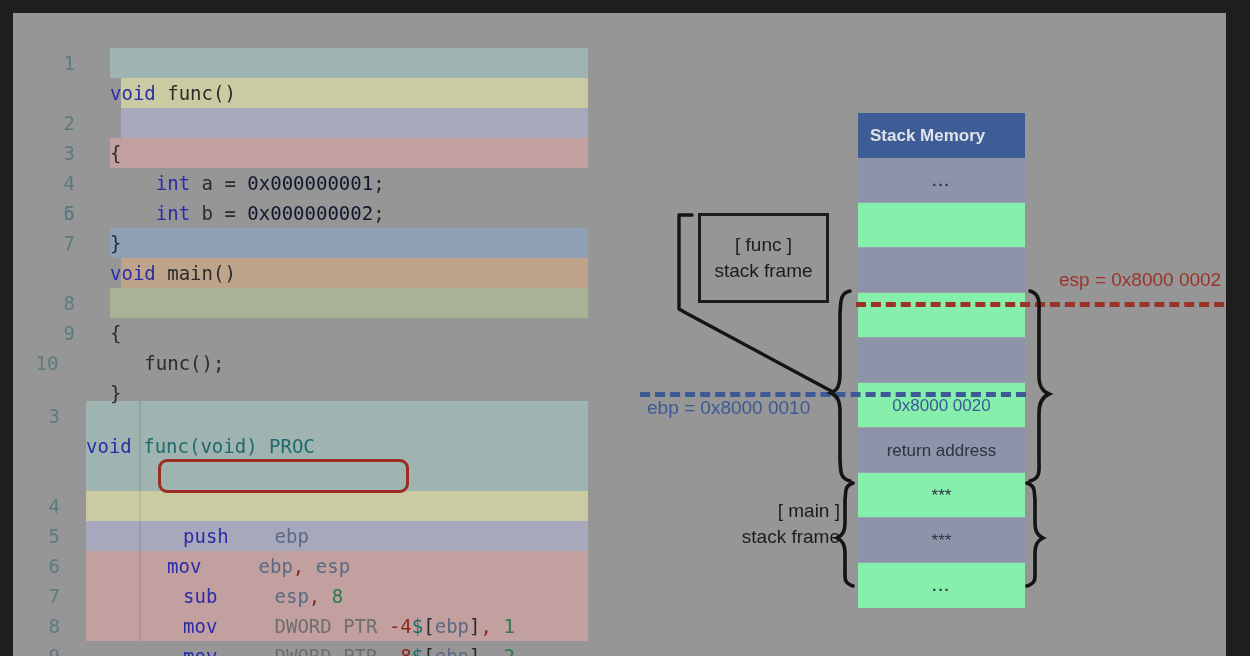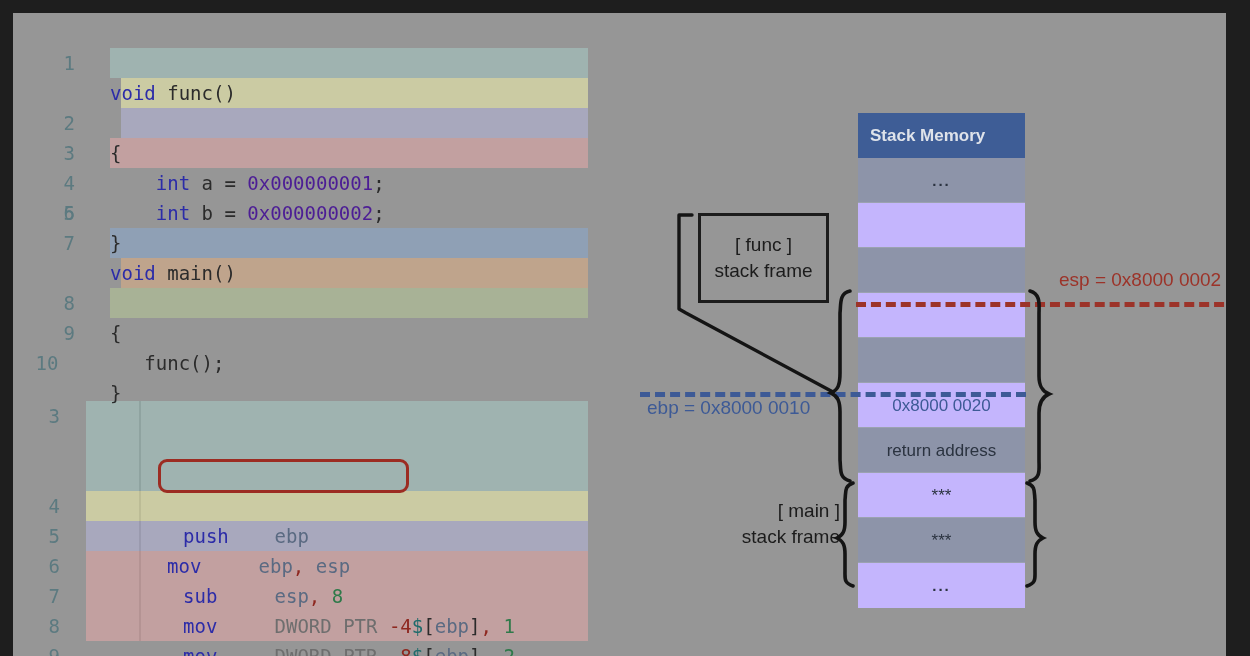--- a/index.html
+++ b/index.html
@@ -37,21 +37,21 @@
   }
   .hl {
     position: absolute;
     z-index: 0;
   }
   .code-text { position: relative; z-index: 2; }
 
   
   .kw   { color: #2c2ca8; }
   .id   { color: #2b2b2b; text-align: center; }
-  .num  { color: #4c1d95; }
+  .num  { color: #0f172a; }
   .punc { color: #2b2b2b; }
   .teal { color: #1d6b6b; }
   .gray { color: #6e6e6e; }
   .dred { color: #8e2820; }
   .grn  { color: #2f7a4a; }
   .gb   { color: #5a6a82; }
 
   
   #stack { position: absolute; left: 845px; top: 100px; width: 167px; }
   .stack-head {
@@ -63,21 +63,21 @@
     padding-left: 12px;
   }
   .cell {
     height: 45px; line-height: 45px;
     text-align: center;
     font-size: 17px;
     color: #2b3340;
     border-bottom: 1px solid #9ba2b0;
   }
   .cell.dark  { background: #8d94a9; }
-  .cell.light { background: #c4b5fd; }
+  .cell.light { background: #86efac; }
   .dots { letter-spacing: 2px; font-size: 15px; font-weight: bold; color: #2b3340; }
   .addr { color: #3d5a96; }
 
   
   .dash-line { position: absolute; height: 0; border-top-width: 5px; border-top-style: dashed; }
   #esp-line { left: 843px; top: 289px; width: 383px; border-top-color: #9c3329; }
   #ebp-line { left: 627px; top: 379px; width: 386px; border-top-color: #3d5a96; }
   #esp-label {
     position: absolute; left: 1046px; top: 256px;
     color: #9c3329; font-size: 19px; white-space: nowrap;
@@ -179,20 +179,21 @@
       <span class="hl" style="left:97px;top:0;width:478px;height:30px;background:#a8b296;"></span>
       <span class="gutter" style="left:8px;text-align:center;">10</span>
       <span class="code-text" style="position:absolute;left:97px;"><span class="punc">}</span></span>
     </div>
   </div>
 
   <div class="code-block" id="asm-block" style="left:0px; top:358px; width:575px;">
 
     <div class="code-row">
       <span class="gutter" style="left:-5px;">3</span>
+      <span class="code-text" style="position:absolute;left:73px;"><span class="kw">void</span> <span class="teal">func(void) PROC</span></span>
     </div>
 
     <div class="code-row">
       <span class="hl" style="left:73px;top:0;width:502px;height:30px;background:#9fb3b0;"></span>
       <span class="hl" style="left:126px;top:0;width:2px;height:30px;background:#8fa3a0;z-index:1;"></span>
       <span class="gutter" style="left:-5px;">4</span>
       <span class="code-text" style="position:absolute;left:170px;"><span class="kw">push</span>    <span class="gb">ebp</span></span>
     </div>
 
     <div class="code-row">

